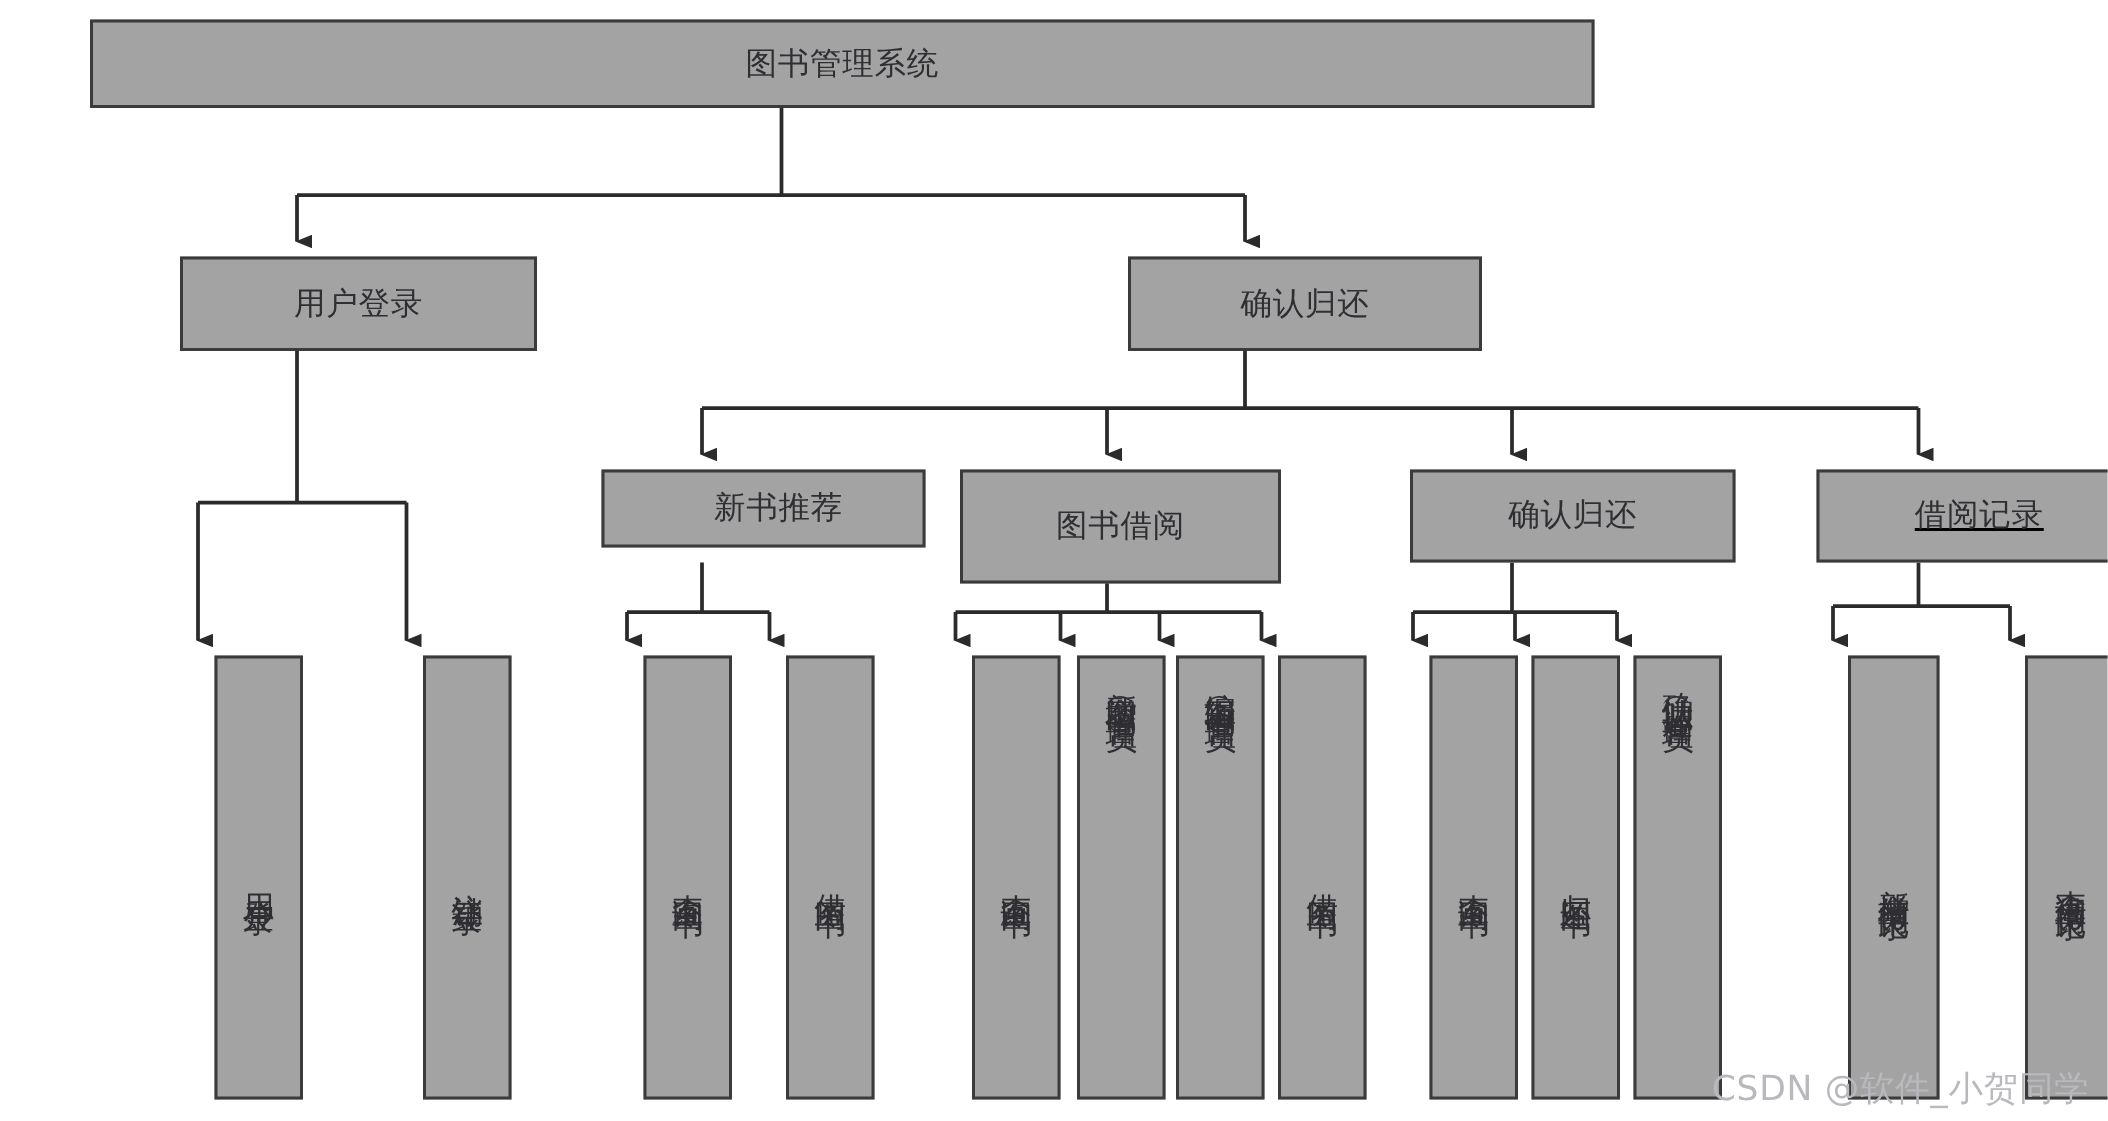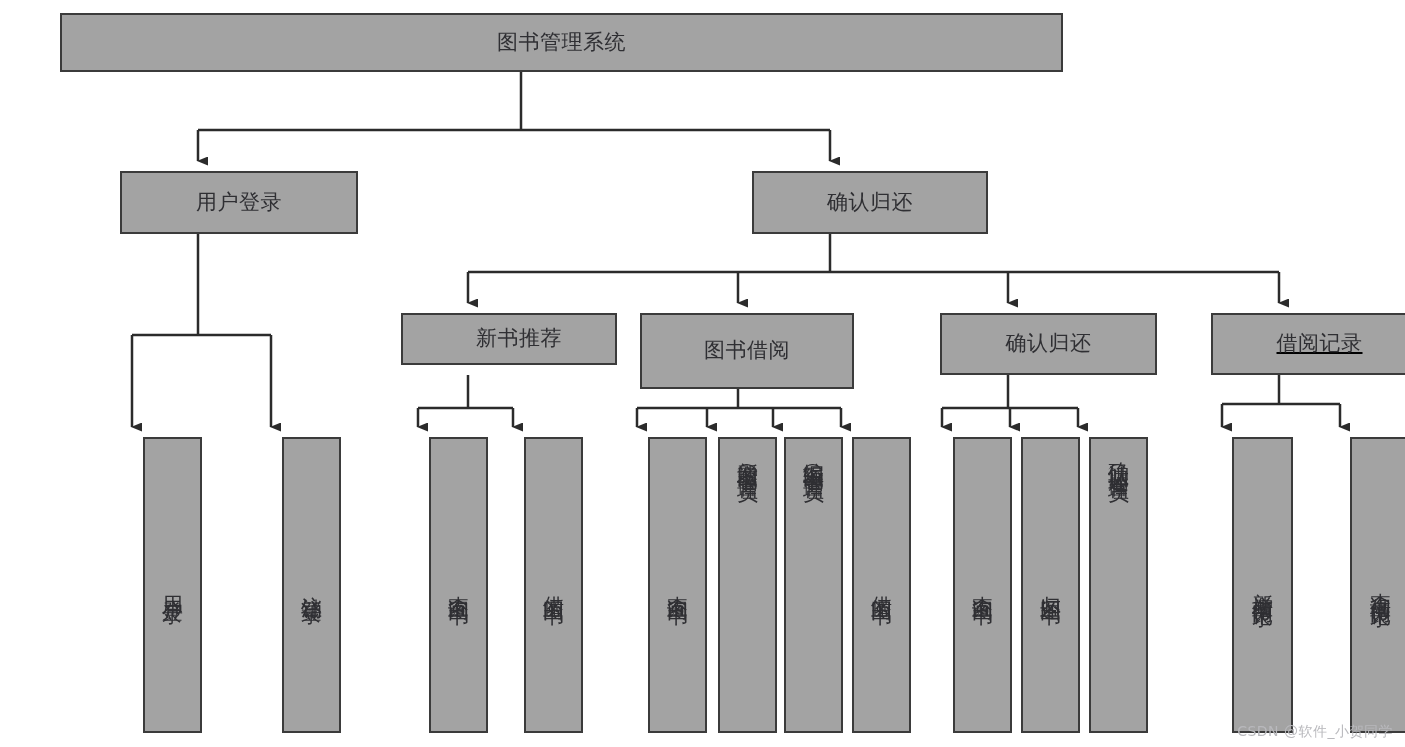--- a/index.html
+++ b/index.html
@@ -62,21 +62,21 @@
     left: 0;
     top: 0;
     width: 1405px;
     height: 747px;
     pointer-events: none;
   }
   #watermark {
     position: absolute;
     right: 12px;
     bottom: 6px;
-    font-size: 14px;
+    font-size: 23px;
     color: #b9b9bd;
     white-space: nowrap;
     letter-spacing: 0.5px;
   }
 </style>
 </head>
 <body>
 
 <div id="diagram-root">
 

